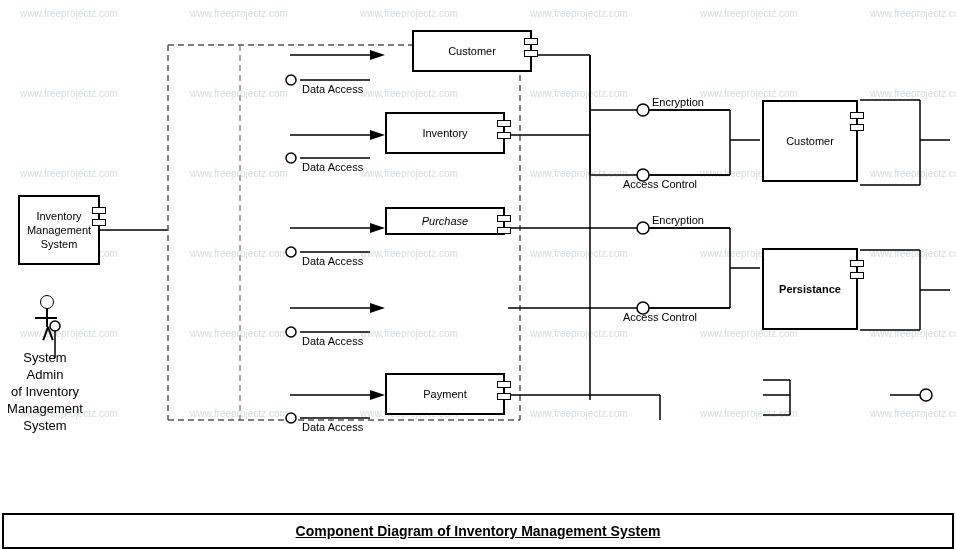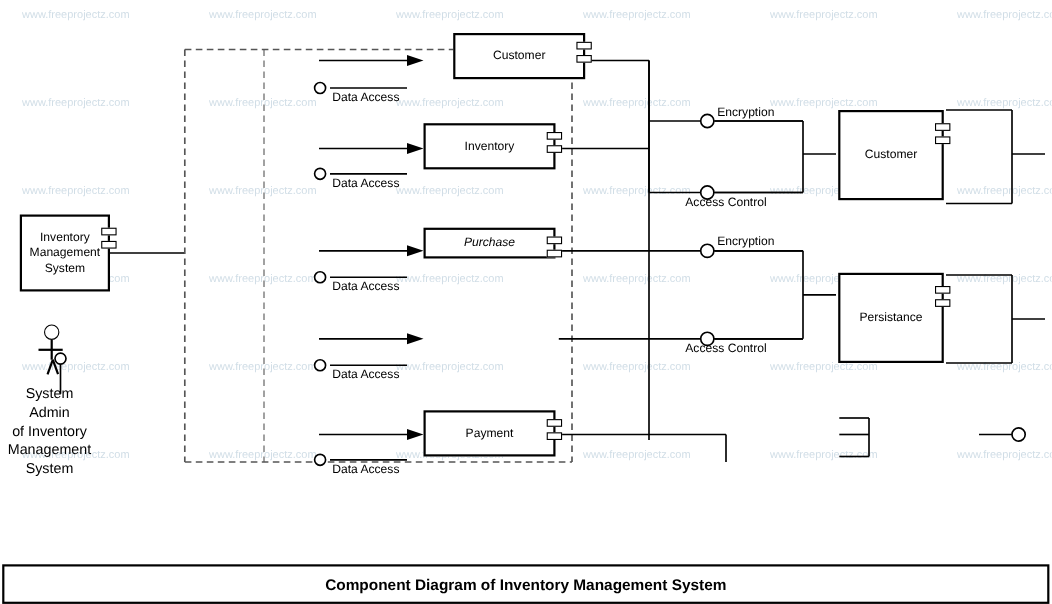--- a/index.html
+++ b/index.html
@@ -61,20 +61,21 @@
       border-left: 2px solid #000;
       border-right: 2px solid #000;
       border-bottom: 2px solid #000;
       height: 36px;
       display: flex;
       align-items: center;
       justify-content: center;
       font-size: 14px;
       font-weight: bold;
       background: #fff;
+      text-decoration: underline;
     }
 
     
     .actor {
       position: absolute;
       display: flex;
       flex-direction: column;
       align-items: center;
     }
     .actor-head {
@@ -315,21 +316,21 @@
   </div>
 
   <div class="component-box" style="left:762px;top:100px;width:96px;height:82px;">
     <span>Customer</span>
     <div style="position:absolute;right:-8px;top:10px;">
       <div style="width:14px;height:7px;border:1.5px solid #000;background:#fff;position:absolute;top:0;right:0;"></div>
       <div style="width:14px;height:7px;border:1.5px solid #000;background:#fff;position:absolute;top:12px;right:0;"></div>
     </div>
   </div>
 
-  <div class="component-box" style="left:762px;top:248px;width:96px;height:82px;">
+  <div class="component-box" style="left:762px;top:248px;width:96px;height:82px;font-weight:bold;">
     <span>Persistance</span>
     <div style="position:absolute;right:-8px;top:10px;">
       <div style="width:14px;height:7px;border:1.5px solid #000;background:#fff;position:absolute;top:0;right:0;"></div>
       <div style="width:14px;height:7px;border:1.5px solid #000;background:#fff;position:absolute;top:12px;right:0;"></div>
     </div>
   </div>
 
 
 
   <span class="label-text" style="left:302px;top:83px;">Data Access</span>

